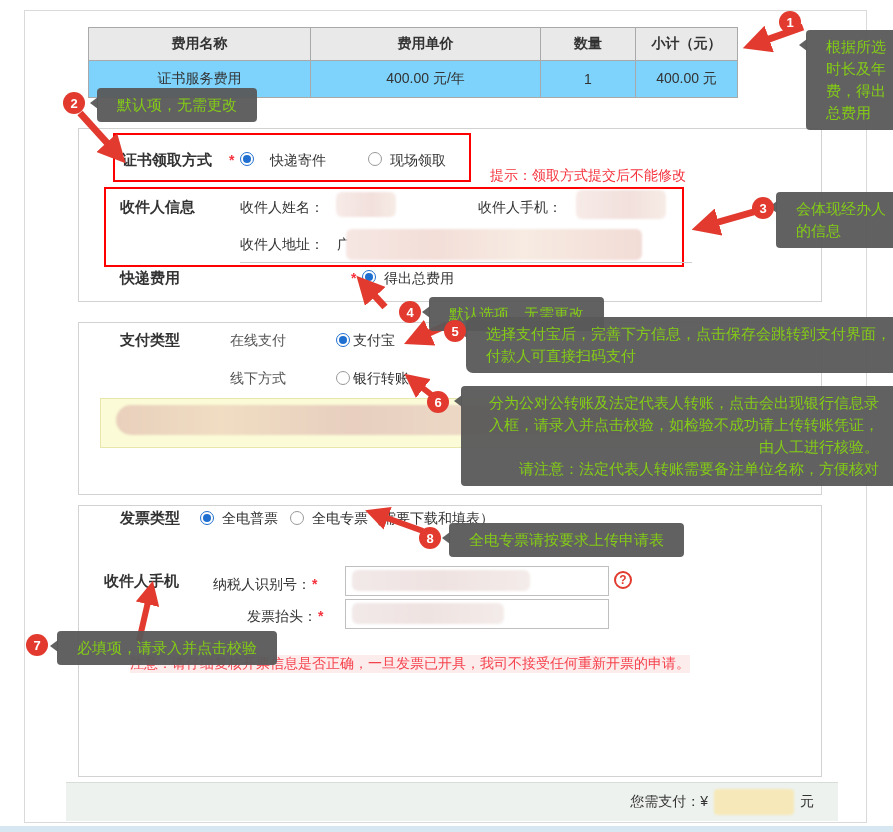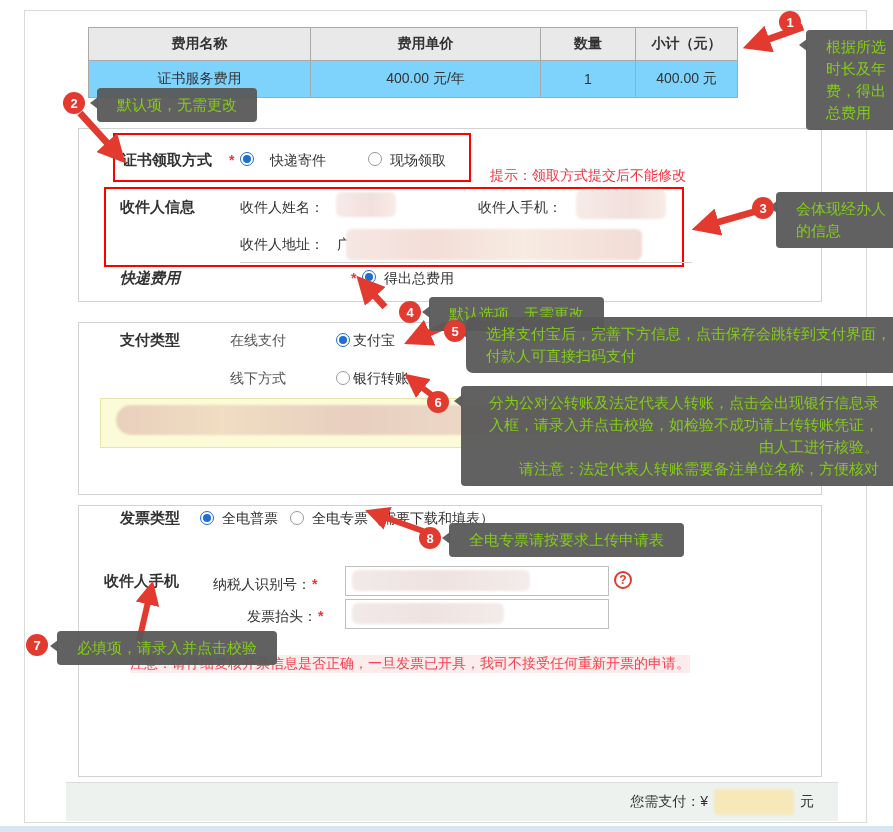--- a/index.html
+++ b/index.html
@@ -114,21 +114,21 @@
   <div class="abs lbl" style="left:120px;top:198px;">收件人信息</div>
   <div class="abs txt" style="left:240px;top:199px;">收件人姓名：</div>
   <div class="abs blur blur-name" style="left:336px;top:192px;width:60px;height:25px;"></div>
   <div class="abs txt" style="left:478px;top:199px;">收件人手机：</div>
   <div class="abs blur blur-name" style="left:576px;top:190px;width:90px;height:29px;"></div>
   <div class="abs txt" style="left:240px;top:236px;">收件人地址：</div>
   <div class="abs txt" style="left:337px;top:236px;">广</div>
   <div class="abs blur blur-pink" style="left:346px;top:229px;width:296px;height:31px;"></div>
   <div class="abs underline" style="left:240px;top:262px;width:452px;"></div>
 
-  <div class="abs lbl" style="left:120px;top:269px;font-style:italic;">快递费用</div>
+  <div class="abs lbl" style="left:120px;top:269px;">快递费用</div>
   <div class="abs star" style="left:351px;top:270px;">*</div>
   <div class="abs radio sel" style="left:362px;top:270px;">
       <span class="dot"></span>
     </div>
   <div class="abs txt" style="left:384px;top:270px;">得出总费用</div>
 
   <div class="abs lbl" style="left:120px;top:331px;">支付类型</div>
   <div class="abs sub" style="left:230px;top:332px;">在线支付</div>
   <div class="abs radio sel" style="left:336px;top:333px;">
       <span class="dot"></span>

